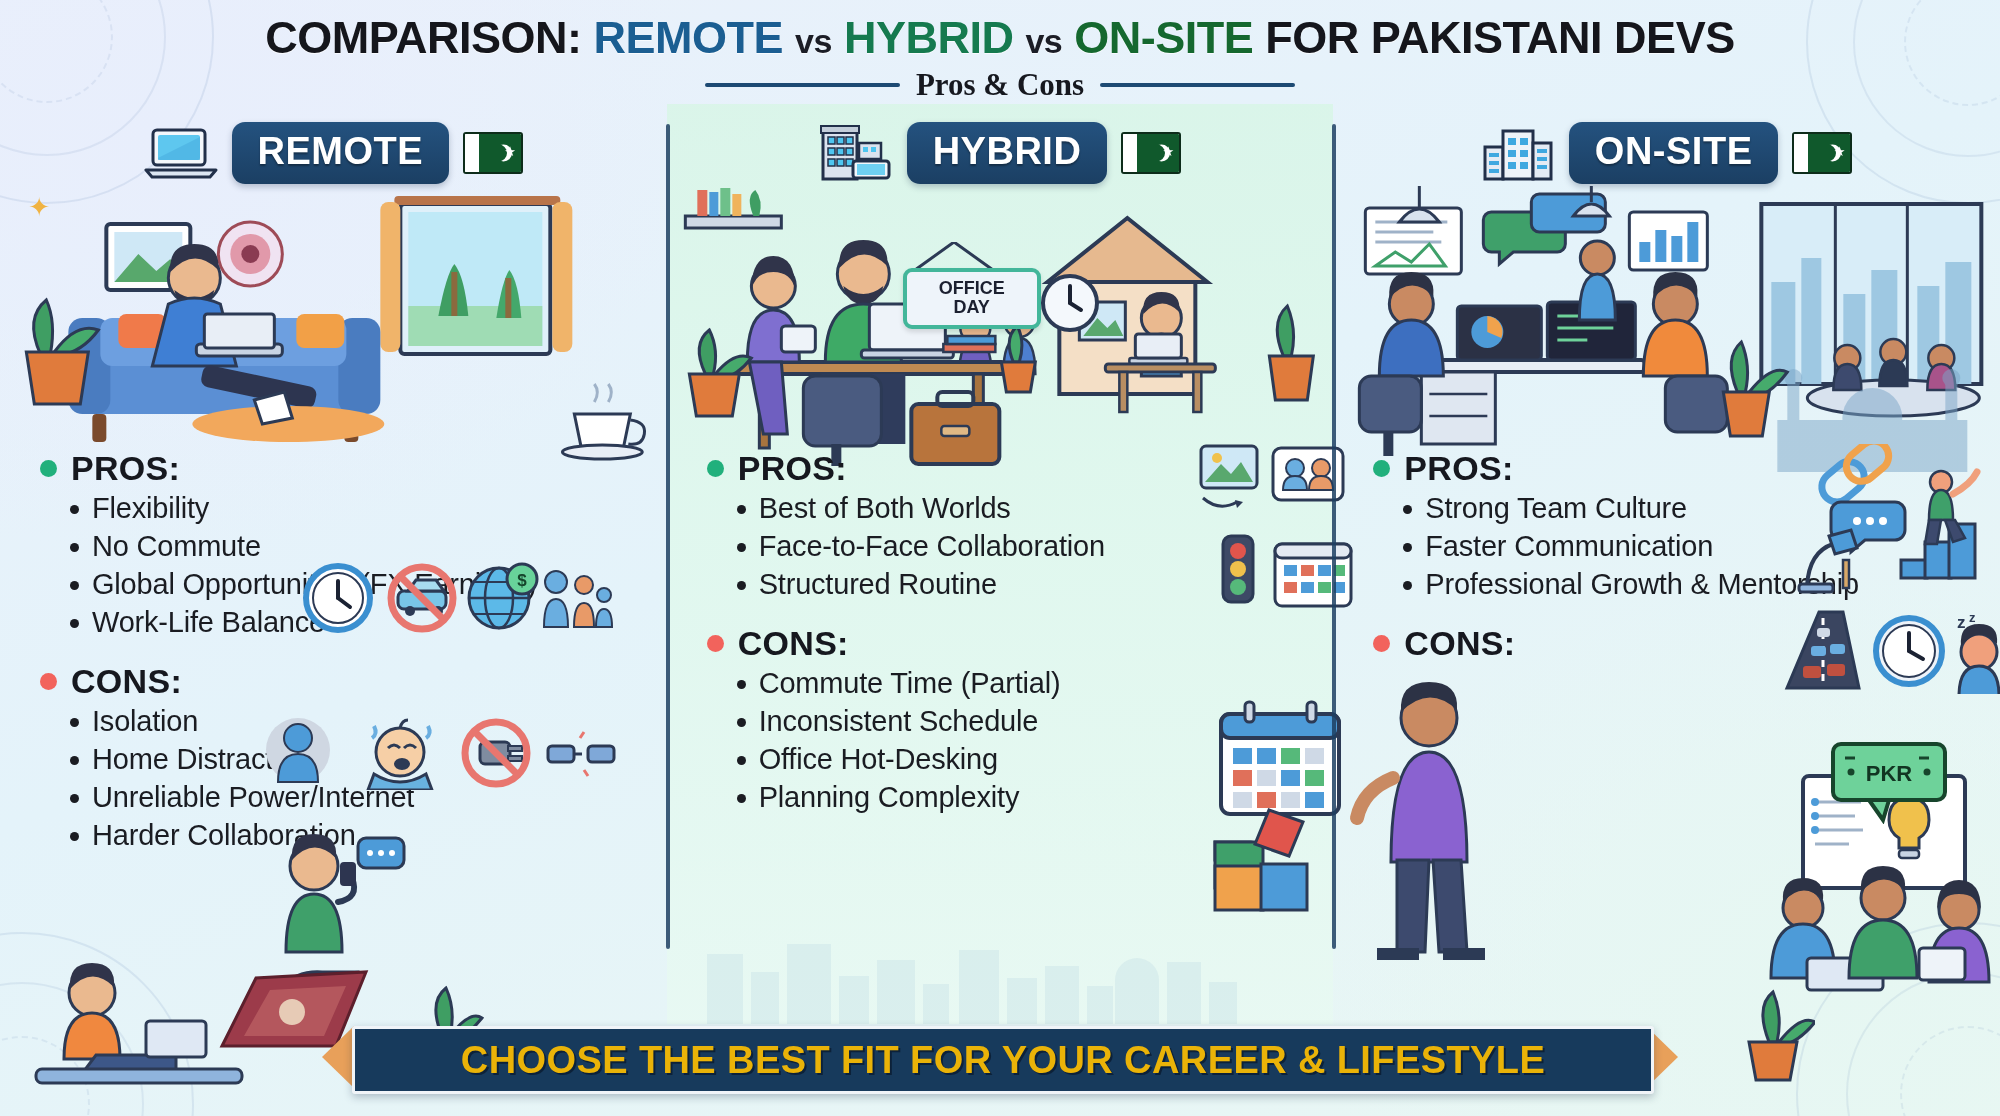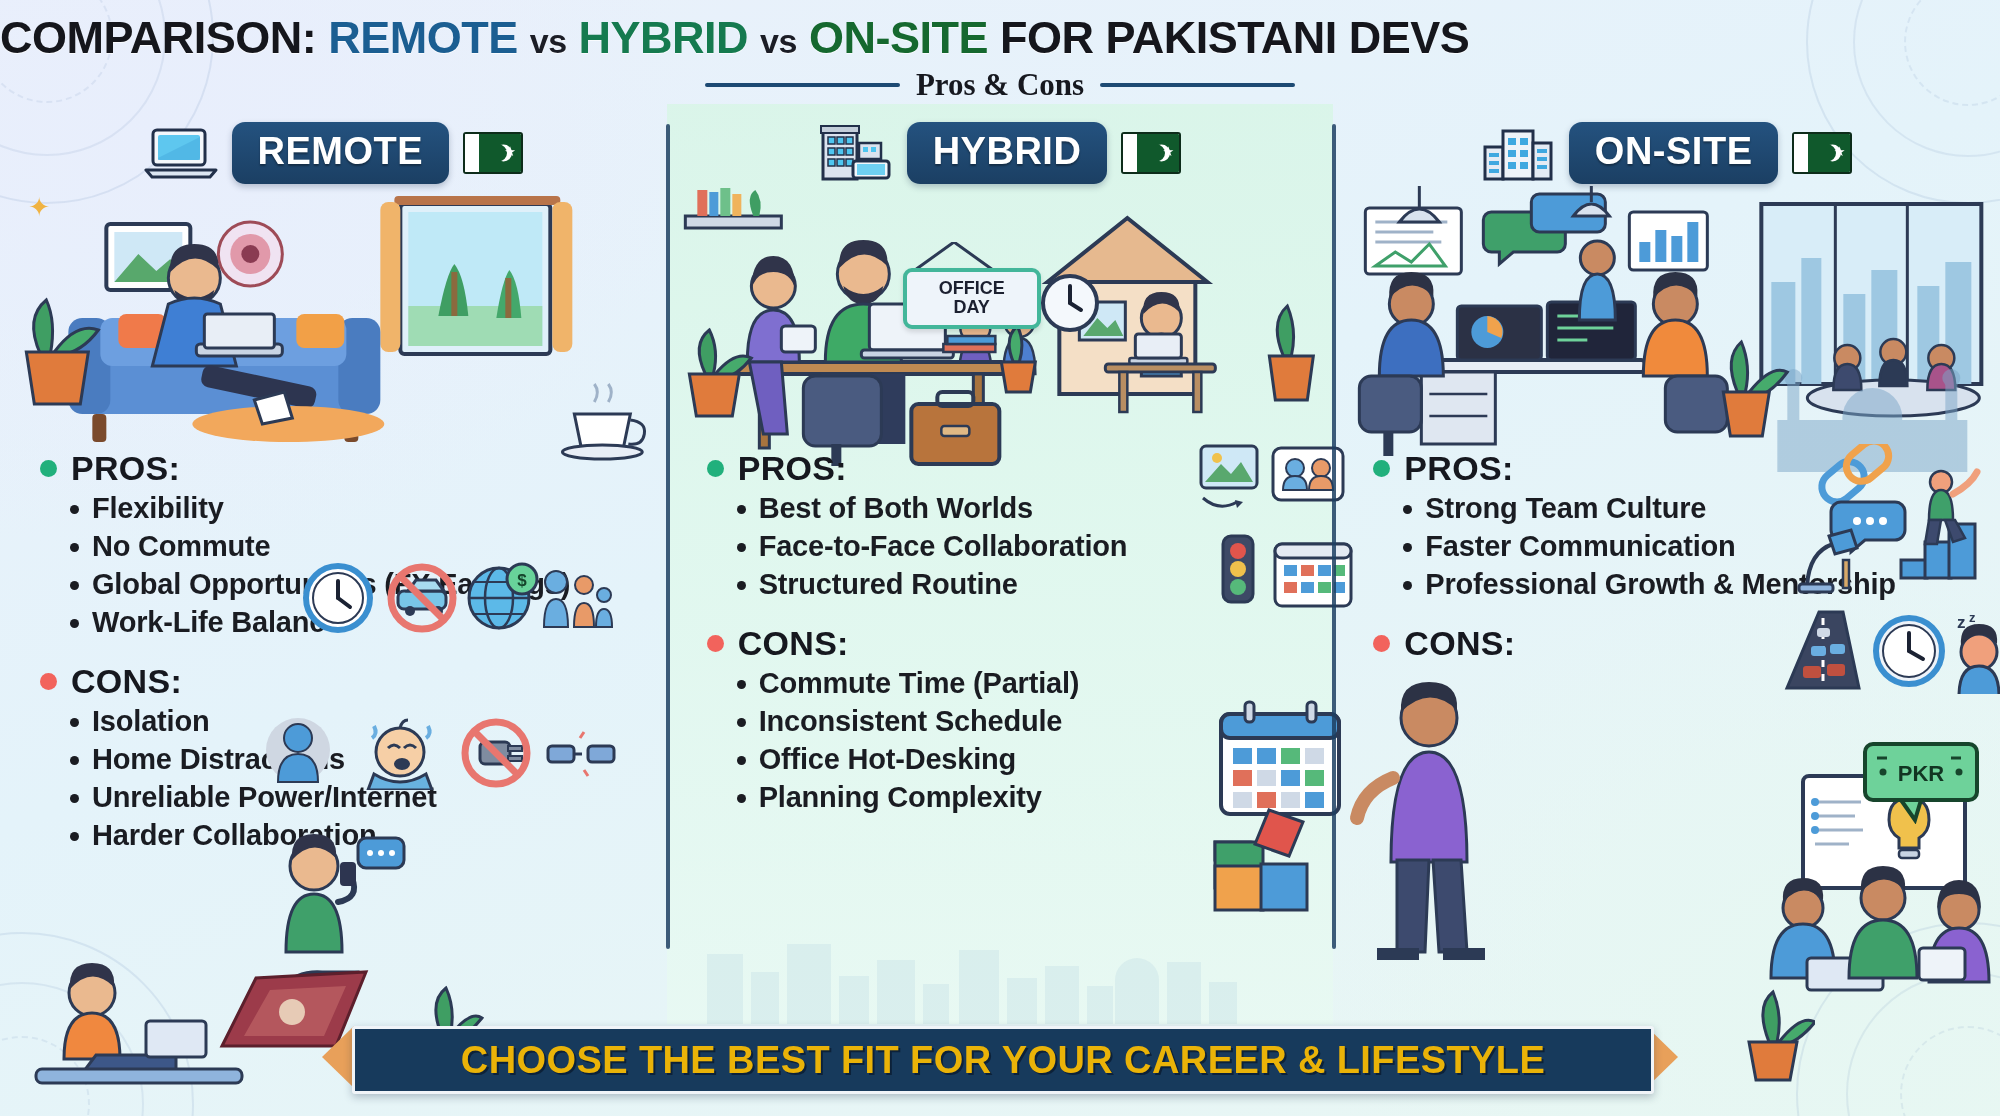--- a/index.html
+++ b/index.html
@@ -18,21 +18,21 @@
   
   .mandala{position:absolute;border-radius:50%;border:2px solid rgba(120,150,190,.16);}
   .mandala::before,.mandala::after{content:"";position:absolute;inset:14%;border-radius:50%;border:2px solid rgba(120,150,190,.14);}
   .mandala::after{inset:30%;border-style:dashed;}
   .m1{left:-120px;top:-130px;width:330px;height:330px;}
   .m2{right:-130px;top:-120px;width:320px;height:320px;}
   .m3{right:-140px;bottom:-150px;width:340px;height:340px;}
   .m4{left:-150px;bottom:-160px;width:340px;height:340px;}
 
   
-  .title-wrap{position:absolute;left:0;right:0;top:14px;}
+  .title-wrap{position:absolute;left:0;right:0;top:14px;text-align:center;}
   .title{
     font-weight:bold;font-size:45px;letter-spacing:-.5px;color:#15161c;
     white-space:nowrap;line-height:1.05;
     text-shadow:0 1px 0 rgba(255,255,255,.7);
   }
   .t-remote{color:#1b5e92;}
   .t-hybrid{color:#157a4f;}
   .t-onsite{color:#15682f;}
   .t-vs{font-size:34px;color:#1b1d26;}
   .sub-row{display:flex;align-items:center;justify-content:center;gap:16px;margin-top:6px;}
@@ -71,21 +71,21 @@
 
   
   .lists{position:absolute;top:345px;left:0;right:0;padding:0 26px;}
   .sec-head{display:flex;align-items:center;gap:14px;margin:0 0 2px 14px;}
   .dot{width:17px;height:17px;border-radius:50%;flex:0 0 auto;}
   .dot.pros{background:#21b07c;}
   .dot.cons{background:#f2635c;}
   .sec-title{font-size:34px;font-weight:bold;color:#16181f;letter-spacing:.3px;}
   ul.items{list-style:none;margin:0 0 0 40px;padding:0;}
   ul.items li{
-    position:relative;padding-left:26px;font-size:29px;font-weight:bold;
+    position:relative;padding-left:26px;font-size:29px;font-weight:normal;
     color:#1a1c22;line-height:1.31;letter-spacing:-.2px;white-space:nowrap;
   }
   ul.items li::before{content:"";position:absolute;left:4px;top:.53em;width:9px;height:9px;border-radius:50%;background:#1a1c22;}
   ul.items li.wrap{white-space:normal;max-width:330px;}
   .cons-block{margin-top:20px;}
 
   
   .banner{
     position:absolute;left:352px;top:1026px;width:1296px;height:62px;
     background:#173a5c;border:3px solid #f0f4f8;border-radius:3px;
@@ -817,21 +817,21 @@
           <circle cx="120" cy="136" r="22" fill="#c98a62" stroke="#2c3a55" stroke-width="3"></circle>
           <path d="M98 130 q22 -24 44 -2 q2 -24 -22 -24 q-24 0 -22 26z" fill="#2c3245"></path>
           <path d="M86 216 q0 -58 34 -58 q34 0 34 58z" fill="#3fa06a" stroke="#2c3a55" stroke-width="3"></path>
           <circle cx="196" cy="148" r="20" fill="#c98a62" stroke="#2c3a55" stroke-width="3"></circle>
           <path d="M174 148 q0 -30 22 -30 q22 0 22 30 q-4 -16 -22 -16 q-18 0 -22 16z" fill="#2c3245"></path>
           <path d="M166 220 q0 -54 30 -54 q30 0 30 54z" fill="#8a62d0" stroke="#2c3a55" stroke-width="3"></path>
           <rect x="156" y="186" width="46" height="32" rx="4" fill="#eef3f9" stroke="#2c3a55" stroke-width="3"></rect>
         </svg>
       </div>
 
-      <div class="sprite" style="left:528px;top:636px;">
+      <div class="sprite" style="left:496px;top:636px;">
         <svg width="126" height="84" viewBox="0 0 126 84">
           <rect x="4" y="4" width="112" height="56" rx="8" fill="#6ed29a" stroke="#17452c" stroke-width="4"></rect>
           <path d="M40 60 l14 20 l6 -20z" fill="#6ed29a" stroke="#17452c" stroke-width="4"></path>
           <path d="M16 18 l10 0 M100 18 l-10 0" stroke="#17452c" stroke-width="3"></path>
           <circle cx="22" cy="32" r="3.5" fill="#17452c"></circle>
             <circle cx="98" cy="32" r="3.5" fill="#17452c"></circle>
           <text x="60" y="41" text-anchor="middle" font-size="22" font-weight="bold" fill="#123522" font-family="'Liberation Sans',sans-serif">PKR</text>
         </svg>
       </div>
       <div class="sprite" style="left:396px;top:884px;">

